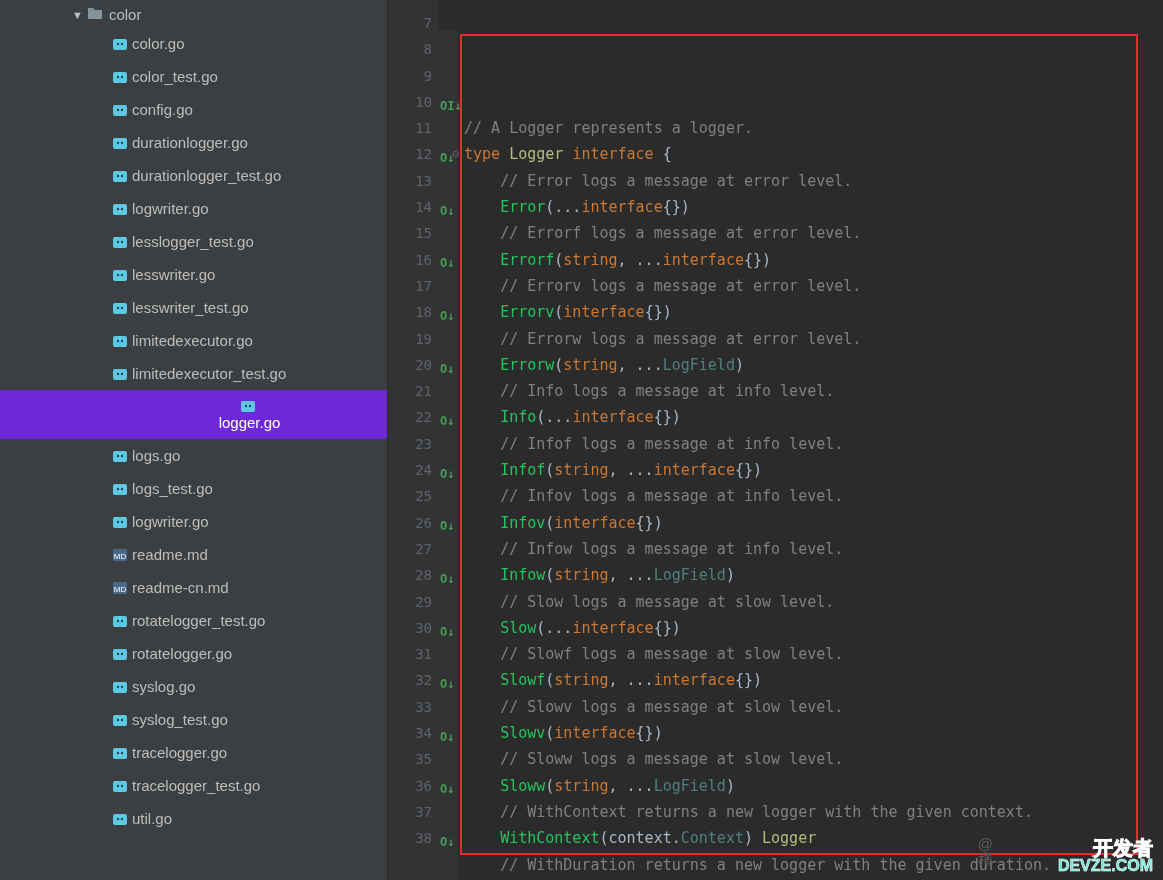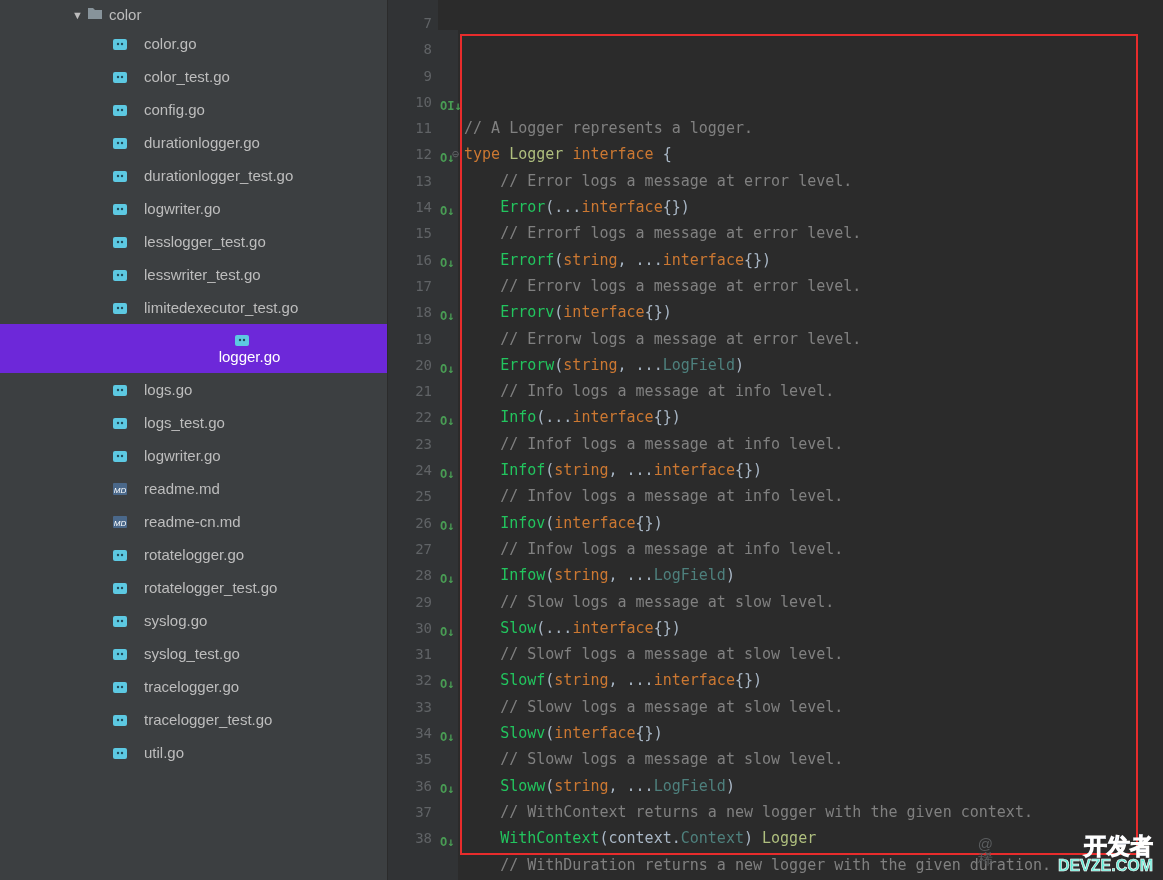--- a/index.html
+++ b/index.html
@@ -42,22 +42,22 @@
 .tree-file {
   display: flex;
   align-items: center;
   padding: 8px 0 8px 112px;
   font-size: 15px;
   color: #bdbdbd;
   cursor: pointer;
 }
 .tree-file.selected { background: #6d28d9; color: #ffffff; flex-direction: column; }
 .file-icon {
-  width: 16px; height: 16px; margin-right: 16px;
-  display: inline-flex; justify-content: center; font-style: italic;
+  width: 16px; height: 16px; margin-right: 4px;
+  display: inline-flex; justify-content: center;
 }
 .file-icon.go { color: #5dc9e2; }
 .file-icon.md { color: #6897bb; }
 
 
 .editor {
   flex: 1;
   display: flex;
   background: #2b2b2b;
   position: relative;
@@ -108,21 +108,21 @@
 .tok-brace   { color: #a9b7c6; }
 .tok-lf      { color: #4e807d; }
 
 .watermark {
   position: absolute;
   right: 10px; bottom: 6px;
   font-family: sans-serif;
   text-align: right;
   line-height: 1;
 }
-.watermark .l1 { color: #3b82f6; font-size: 23px; font-weight: bold; -webkit-text-stroke: 1px #fff; }
+.watermark .l1 { color: #3b82f6; font-size: 20px; font-weight: bold; -webkit-text-stroke: 1px #fff; }
 .watermark .l2 { color: #5eead4; font-size: 16px; font-weight: bold; -webkit-text-stroke: 0.6px #fff; }
 .watermark .faint { position:absolute; right:160px; bottom:8px; color:#5a5d5f; font-size:15px; }
 
 .fold-mark {
   position: absolute;
   left: -6px;
   color: #606366;
   font-size: 12px;
 }
 </style>
@@ -213,21 +213,41 @@
           <span>lesslogger_test.go</span>
         </div>
         <div class="tree-file">
           <span class="file-icon go">
             <svg width="16" height="16" viewBox="0 0 16 16">
               <rect x="1" y="3" width="14" height="11" rx="2" fill="#5dc9e2"></rect>
               <circle cx="6" cy="8" r="1.2" fill="#204a5a"></circle>
               <circle cx="10" cy="8" r="1.2" fill="#204a5a"></circle>
             </svg>
           </span>
+          <span>lesswriter.go</span>
+        </div>
+        <div class="tree-file">
+          <span class="file-icon go">
+            <svg width="16" height="16" viewBox="0 0 16 16">
+              <rect x="1" y="3" width="14" height="11" rx="2" fill="#5dc9e2"></rect>
+              <circle cx="6" cy="8" r="1.2" fill="#204a5a"></circle>
+              <circle cx="10" cy="8" r="1.2" fill="#204a5a"></circle>
+            </svg>
+          </span>
           <span>lesswriter_test.go</span>
+        </div>
+        <div class="tree-file">
+          <span class="file-icon go">
+            <svg width="16" height="16" viewBox="0 0 16 16">
+              <rect x="1" y="3" width="14" height="11" rx="2" fill="#5dc9e2"></rect>
+              <circle cx="6" cy="8" r="1.2" fill="#204a5a"></circle>
+              <circle cx="10" cy="8" r="1.2" fill="#204a5a"></circle>
+            </svg>
+          </span>
+          <span>limitedexecutor.go</span>
         </div>
         <div class="tree-file">
           <span class="file-icon go">
             <svg width="16" height="16" viewBox="0 0 16 16">
               <rect x="1" y="3" width="14" height="11" rx="2" fill="#5dc9e2"></rect>
               <circle cx="6" cy="8" r="1.2" fill="#204a5a"></circle>
               <circle cx="10" cy="8" r="1.2" fill="#204a5a"></circle>
             </svg>
           </span>
           <span>limitedexecutor_test.go</span>
@@ -291,31 +311,31 @@
           <span>readme-cn.md</span>
         </div>
         <div class="tree-file">
           <span class="file-icon go">
             <svg width="16" height="16" viewBox="0 0 16 16">
               <rect x="1" y="3" width="14" height="11" rx="2" fill="#5dc9e2"></rect>
               <circle cx="6" cy="8" r="1.2" fill="#204a5a"></circle>
               <circle cx="10" cy="8" r="1.2" fill="#204a5a"></circle>
             </svg>
           </span>
+          <span>rotatelogger_test.go</span>
+        </div>
+        <div class="tree-file">
+          <span class="file-icon go">
+            <svg width="16" height="16" viewBox="0 0 16 16">
+              <rect x="1" y="3" width="14" height="11" rx="2" fill="#5dc9e2"></rect>
+              <circle cx="6" cy="8" r="1.2" fill="#204a5a"></circle>
+              <circle cx="10" cy="8" r="1.2" fill="#204a5a"></circle>
+            </svg>
+          </span>
           <span>rotatelogger.go</span>
-        </div>
-        <div class="tree-file">
-          <span class="file-icon go">
-            <svg width="16" height="16" viewBox="0 0 16 16">
-              <rect x="1" y="3" width="14" height="11" rx="2" fill="#5dc9e2"></rect>
-              <circle cx="6" cy="8" r="1.2" fill="#204a5a"></circle>
-              <circle cx="10" cy="8" r="1.2" fill="#204a5a"></circle>
-            </svg>
-          </span>
-          <span>rotatelogger_test.go</span>
         </div>
         <div class="tree-file">
           <span class="file-icon go">
             <svg width="16" height="16" viewBox="0 0 16 16">
               <rect x="1" y="3" width="14" height="11" rx="2" fill="#5dc9e2"></rect>
               <circle cx="6" cy="8" r="1.2" fill="#204a5a"></circle>
               <circle cx="10" cy="8" r="1.2" fill="#204a5a"></circle>
             </svg>
           </span>
           <span>syslog.go</span>

